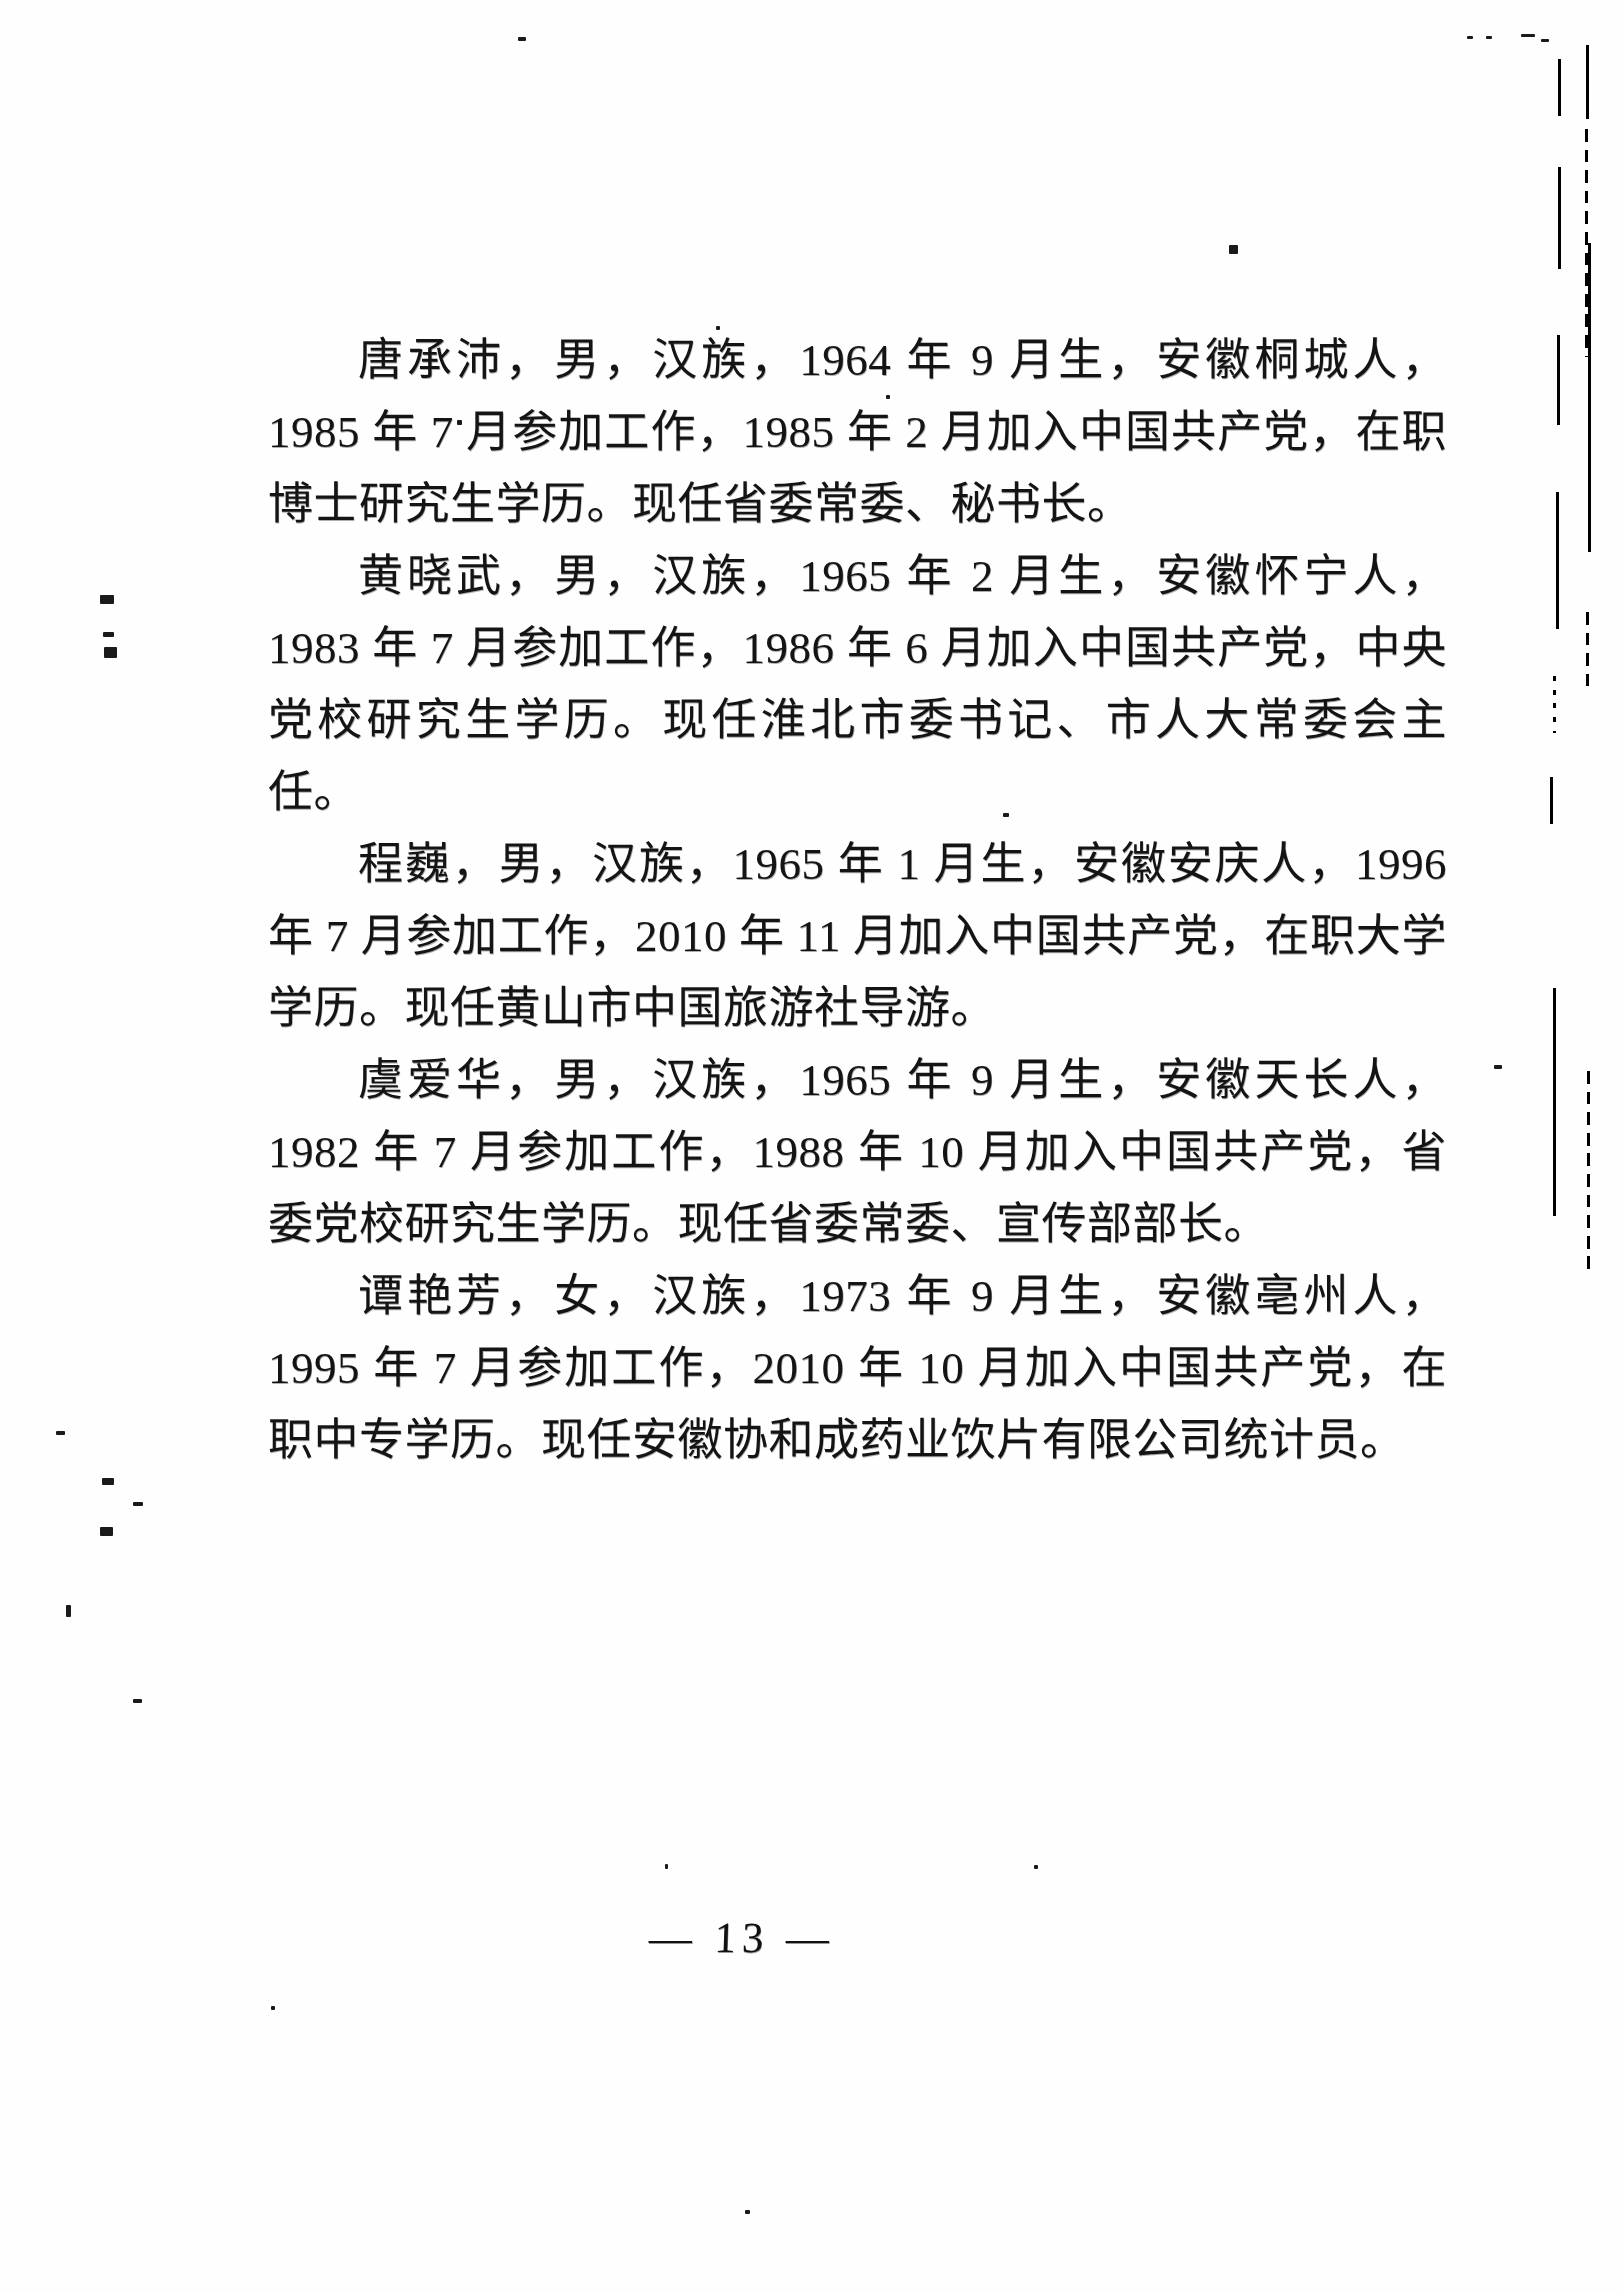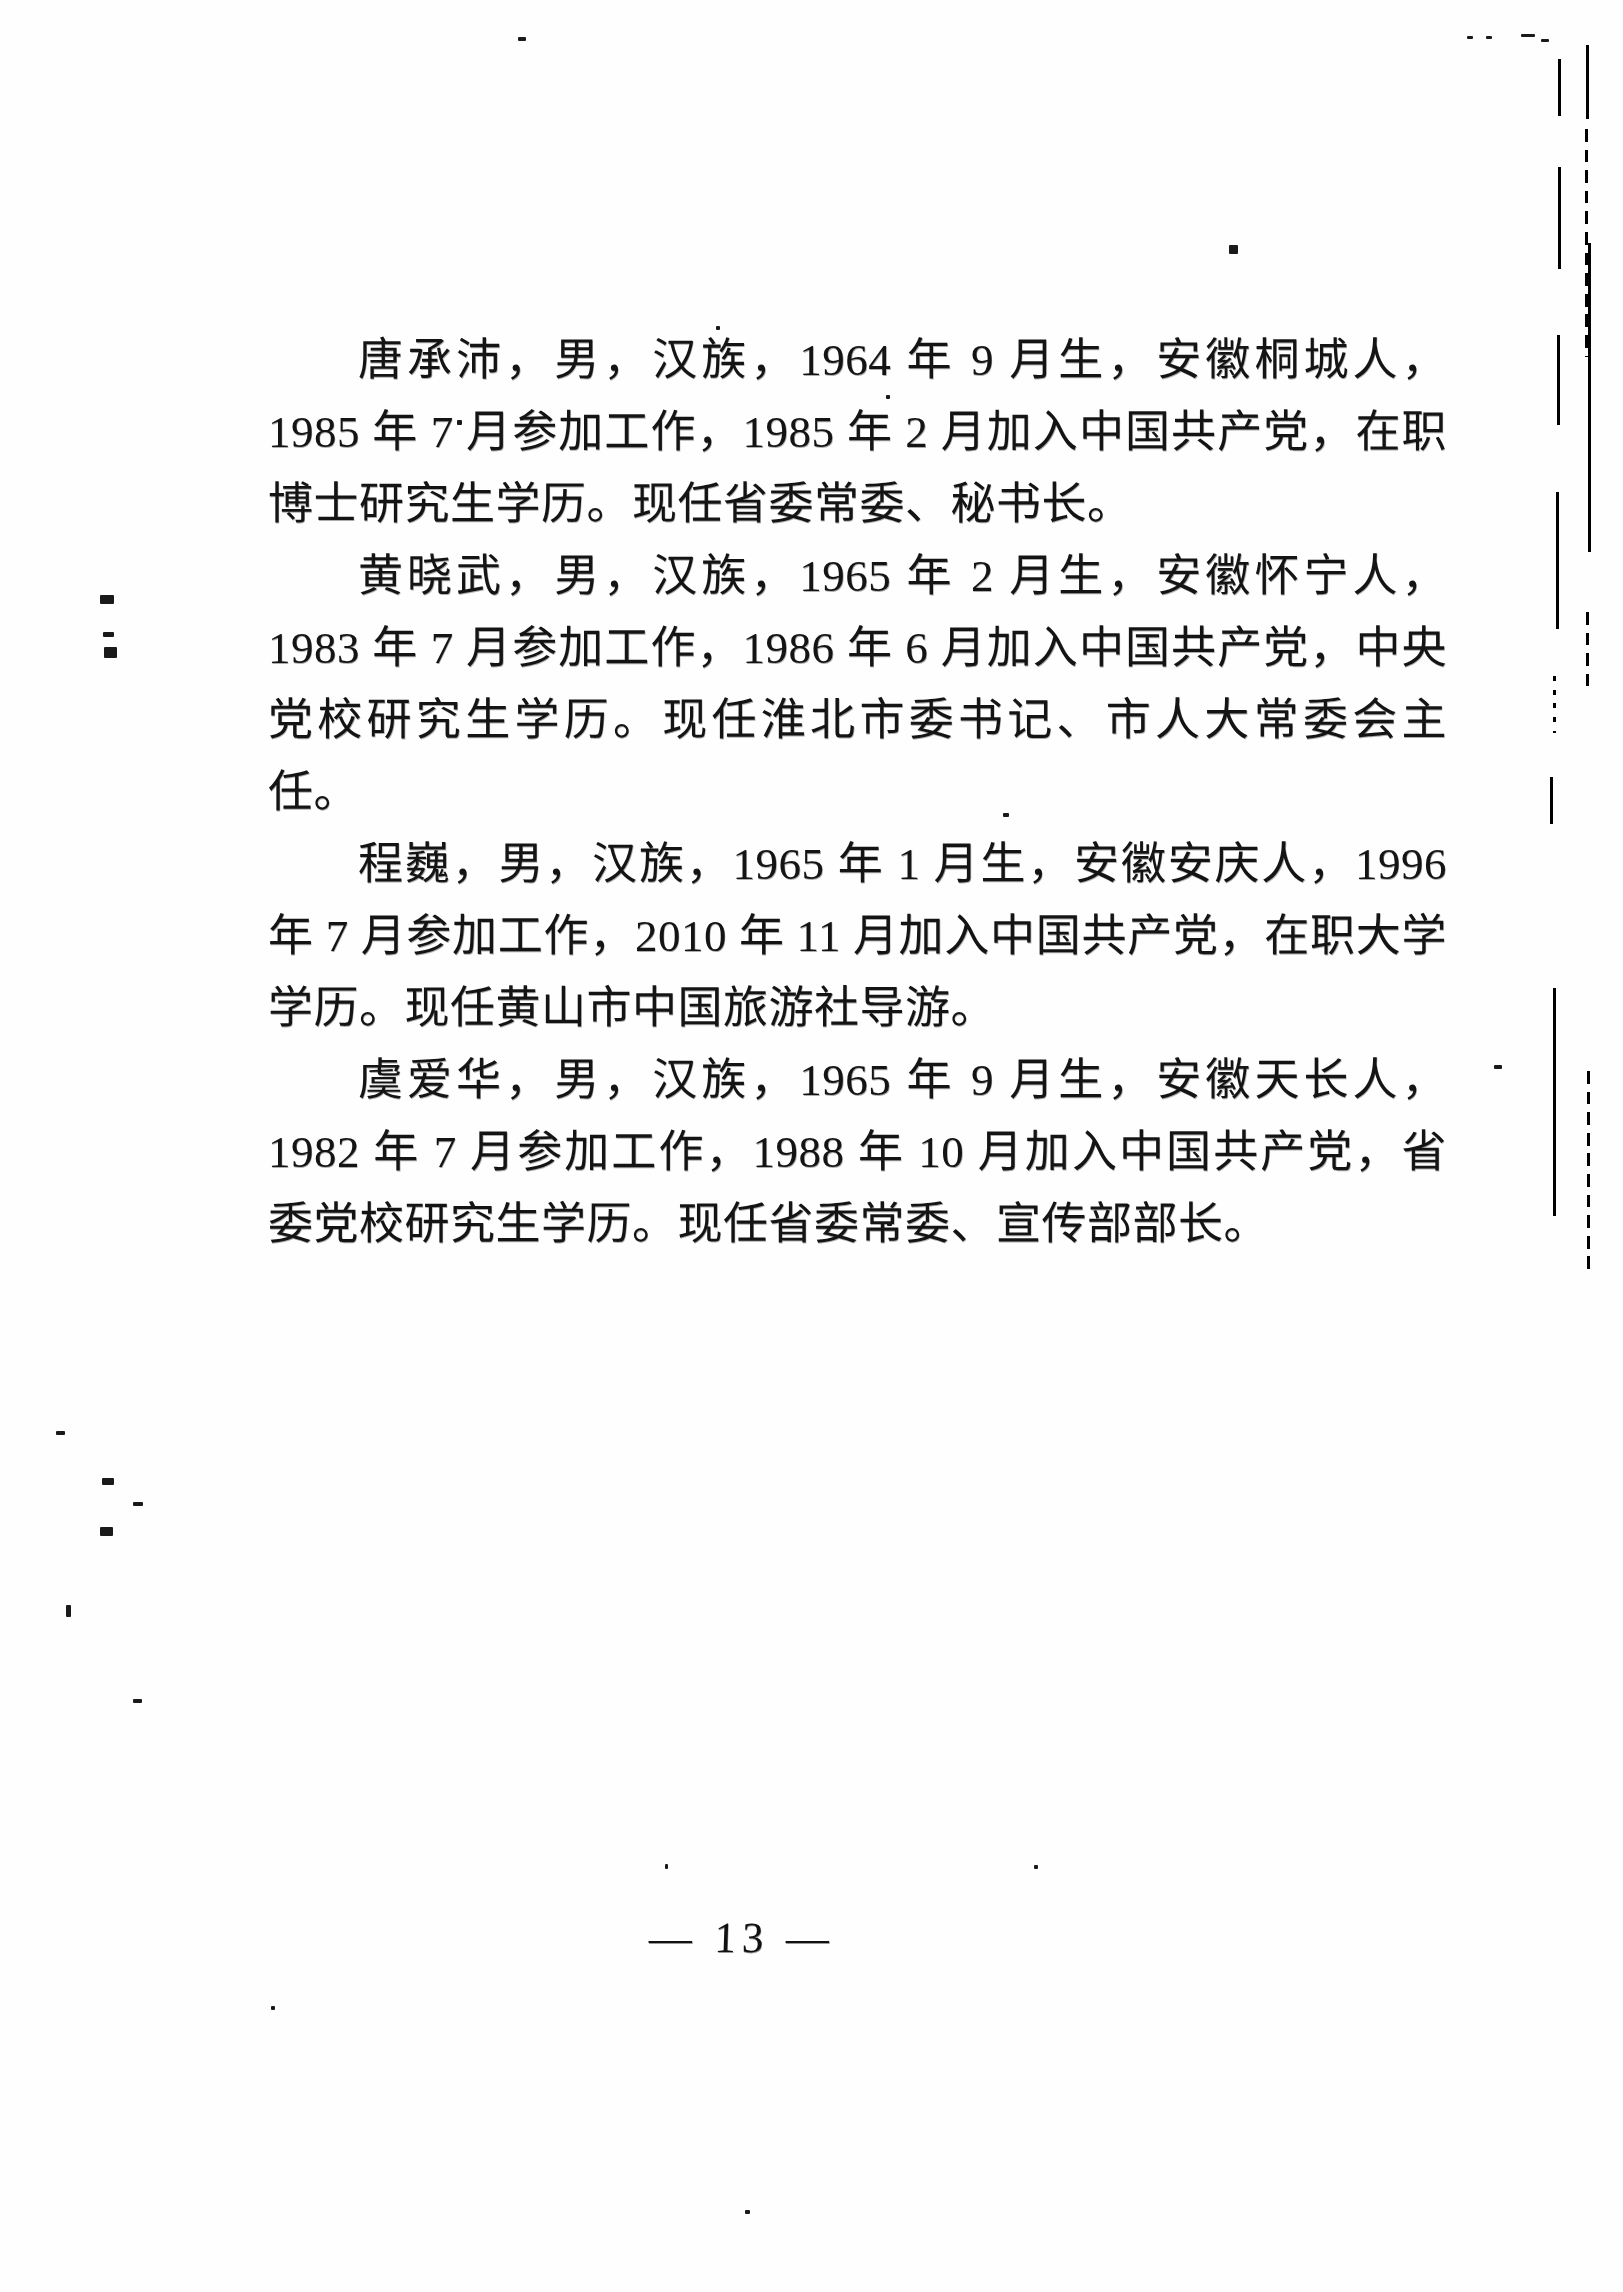--- a/index.html
+++ b/index.html
@@ -73,20 +73,21 @@
 </head>
 <body>
 
 <div class="scan-page">
 
   <div class="text-block">
     <p>唐承沛，男，汉族，1964 年 9 月生，安徽桐城人，1985 年 7 月参加工作，1985 年 2 月加入中国共产党，在职博士研究生学历。现任省委常委、秘书长。</p>
     <p>黄晓武，男，汉族，1965 年 2 月生，安徽怀宁人，1983 年 7 月参加工作，1986 年 6 月加入中国共产党，中央党校研究生学历。现任淮北市委书记、市人大常委会主任。</p>
     <p>程巍，男，汉族，1965 年 1 月生，安徽安庆人，1996 年 7 月参加工作，2010 年 11 月加入中国共产党，在职大学学历。现任黄山市中国旅游社导游。</p>
     <p>虞爱华，男，汉族，1965 年 9 月生，安徽天长人，1982 年 7 月参加工作，1988 年 10 月加入中国共产党，省委党校研究生学历。现任省委常委、宣传部部长。</p>
+    <p>谭艳芳，女，汉族，1973 年 9 月生，安徽亳州人，1995 年 7 月参加工作，2010 年 10 月加入中国共产党，在职中专学历。现任安徽协和成药业饮片有限公司统计员。</p>
   </div>
 
   <div class="page-footer">— 13 —</div>
 
   <div class="vline" style="left:1586px; top:45px;  height:74px;"></div>
   <div class="vline" style="left:1558px; top:59px;  height:57px;"></div>
   <div class="vline dashed" style="left:1585px; top:129px; height:228px;"></div>
   <div class="vline" style="left:1558px; top:167px; height:102px;"></div>
   <div class="vline" style="left:1588px; top:243px; height:309px;"></div>
   <div class="vline" style="left:1557px; top:335px; height:90px;"></div>

